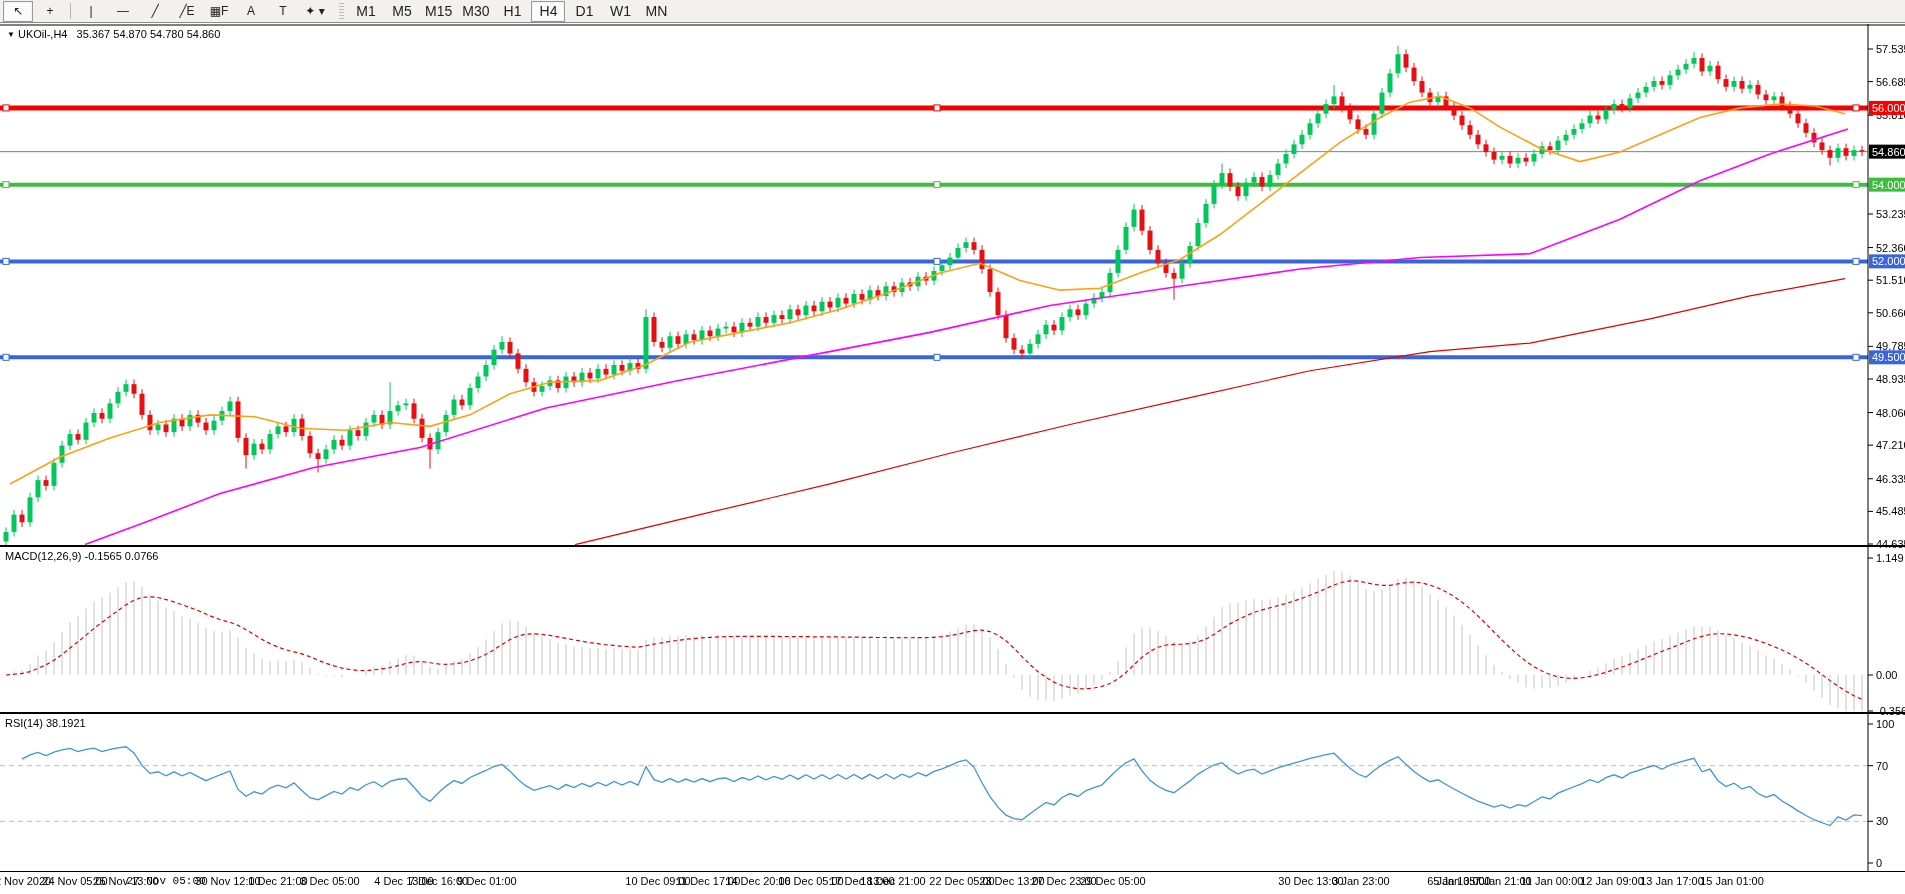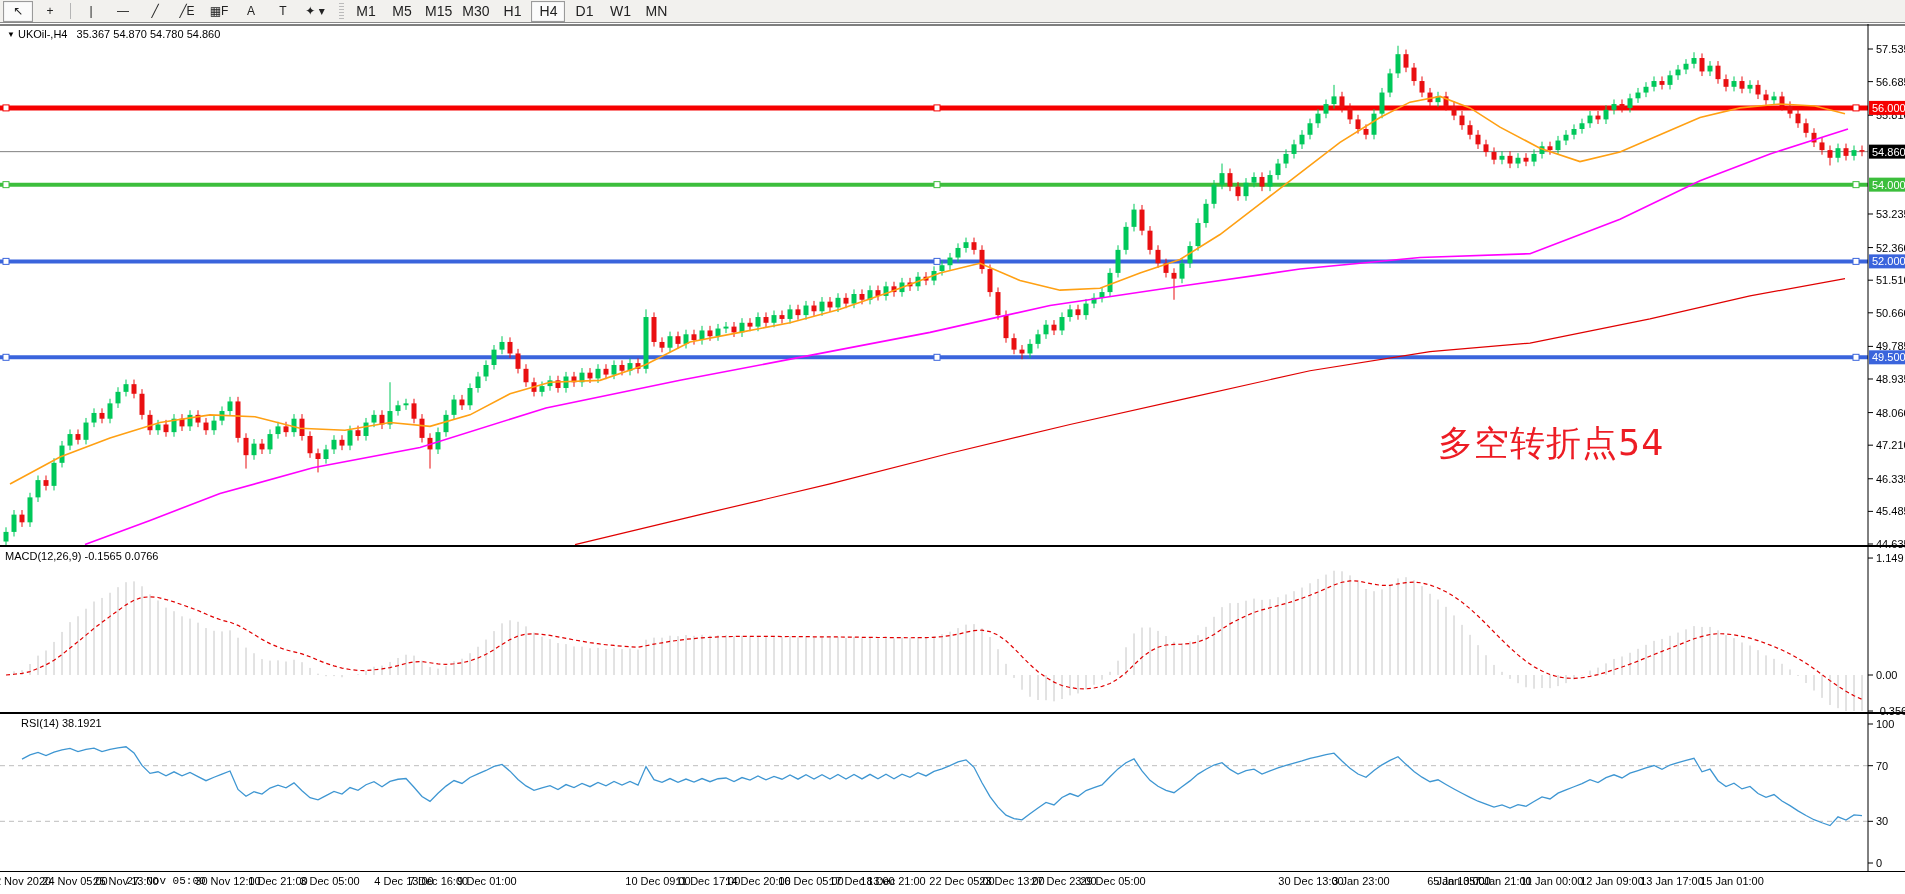--- a/index.html
+++ b/index.html
@@ -837,23 +837,22 @@
       <text x="1876" y="843" font-size="11" fill="#000000">0</text>
     </svg>
 
   <div class="overlay" id="title" style="left:7px;top:28px;">
     <span style="font-size:8px;vertical-align:1px;">▼</span>
     <span>UKOil-,H4</span>
     <span style="margin-left:6px;">35.367 54.870 54.780 54.860</span>
   </div>
 
   <div class="overlay" style="left:5px;top:550px;text-align:center;">MACD(12,26,9) -0.1565 0.0766</div>
-  <div class="overlay" style="left:21px;top:717px;">RSI(14) 38.1921</div>
+  <div class="overlay" style="left:5px;top:717px;">RSI(14) 38.1921</div>
 
-  <div id="annotation" style="left: 1438px; top: 420px; color: rgb(237, 28, 36);">多空转折点54</div>
 
   <div id="timeaxis">
       <span style="left: 20px;">22 Nov 2020</span>
       <span style="left: 75px;">24 Nov 05:00</span>
       <span style="left: 126px;">25 Nov 13:00</span>
       <span style="left: 166px; font-family: Liberation Mono, monospace;">27 Nov 05:00</span>
       <span style="left: 228px; text-align: right;">30 Nov 12:00</span>
       <span style="left: 278px;">1 Dec 21:00</span>
       <span style="left: 330px;">3 Dec 05:00</span>
       <span style="left: 404px;">4 Dec 13:00</span>

